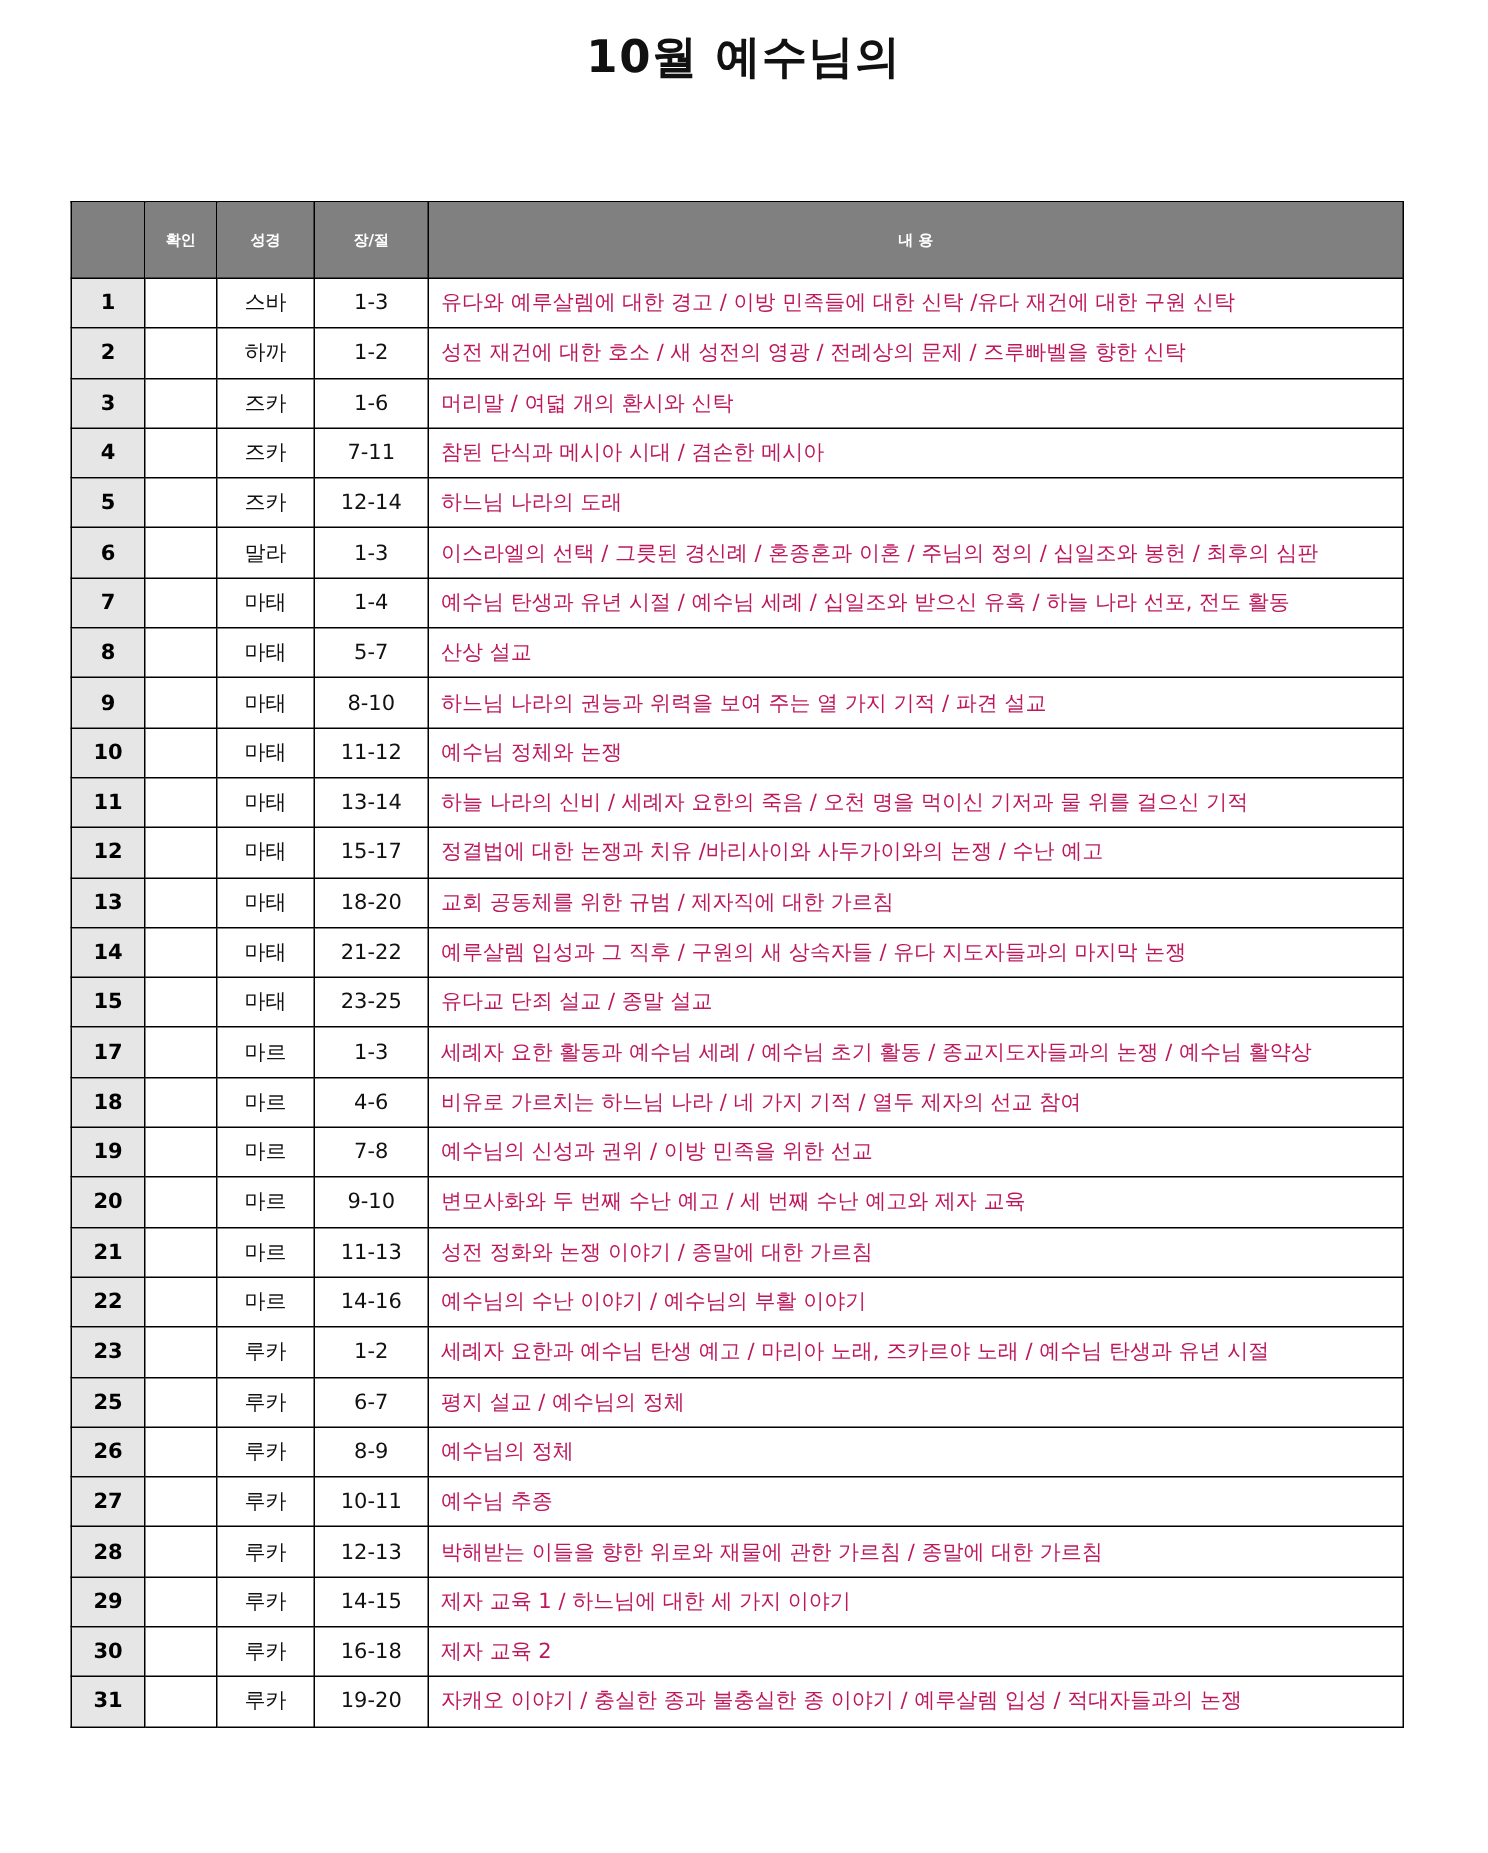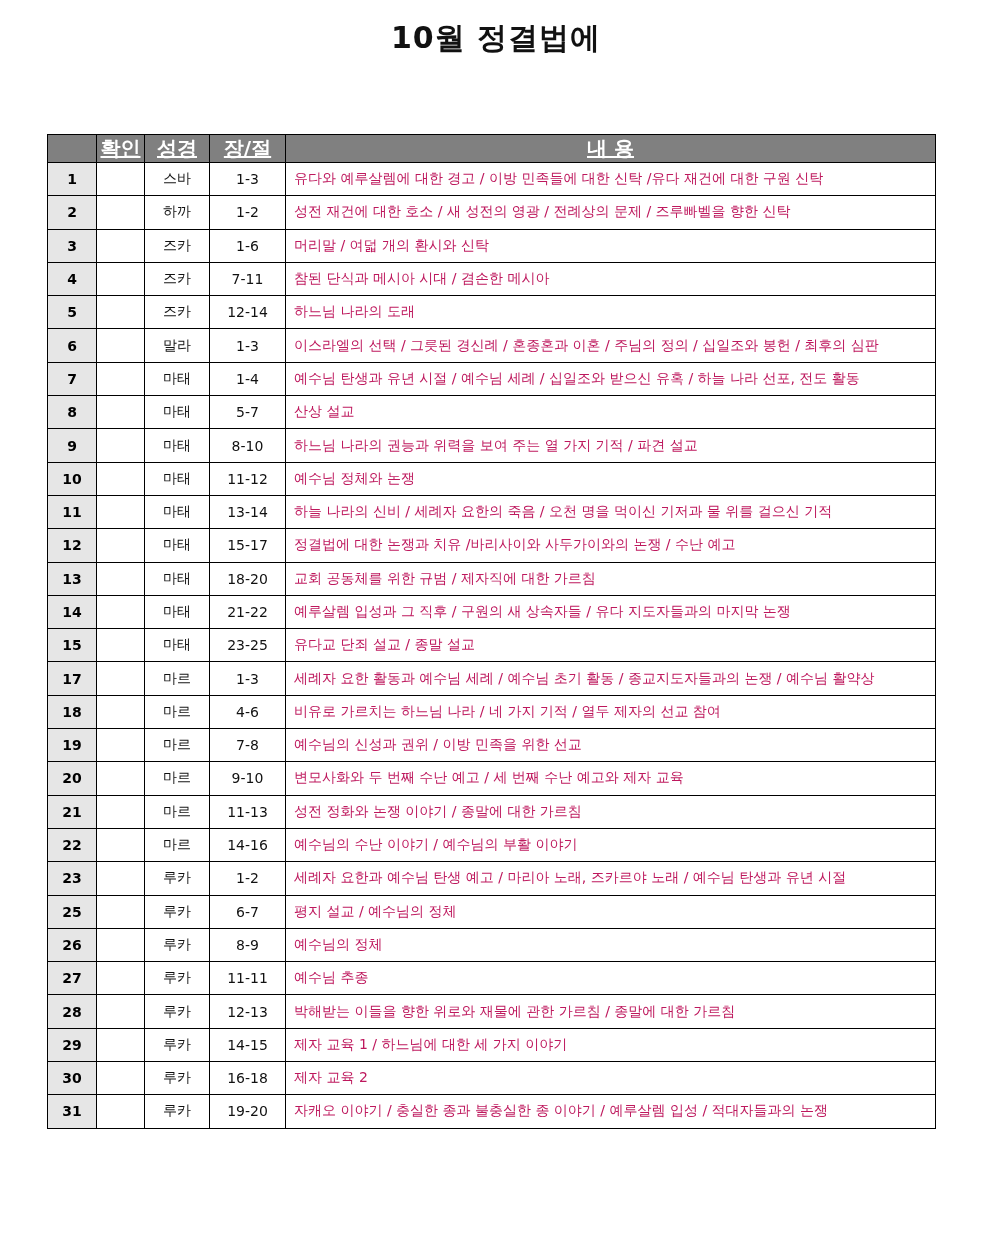--- a/index.html
+++ b/index.html
@@ -10,38 +10,37 @@
     font-size: 30px; font-weight: bold; letter-spacing: 1px; color: #111;
   }
   table.plan {
     position: absolute; left: 47px; top: 134px; width: 888px;
     border-collapse: collapse; table-layout: fixed;
   }
   table.plan th, table.plan td {
     border: 1px solid #000; height: 33.3px; font-size: 14px; white-space: nowrap; overflow: hidden;
   }
   table.plan thead th {
-    background: #808080; color: #ffffff; font-weight: bold; height: 20px; text-align: center;
-    font-size: 20px;
-    text-decoration: underline;
+    background: #808080; color: #ffffff; font-weight: bold; height: 51px; text-align: center;
+    font-size: 10px;
   }
   td.num { background: #e6e6e6; font-weight: bold; text-align: center; font-size: 14px; }
   td.chk { background: #fff; }
   td.book, td.ch { text-align: center; color: #111; }
   td.content { text-align: left; padding-left: 8px; color: #be185d; font-size: 13.5px; }
   col.c-num { width: 49px; }
   col.c-chk { width: 48px; }
   col.c-book { width: 65px; }
   col.c-ch { width: 76px; }
   col.c-content { width: 650px; }
 </style>
 </head>
 <body>
 
-<div class="title">10월  정결법에</div>
+<div class="title">10월  예수님의</div>
 
 <table class="plan">
   <colgroup>
     <col class="c-num">
       <col class="c-chk">
       <col class="c-book">
       <col class="c-ch">
       <col class="c-content">
   </colgroup>
   <thead>
@@ -219,21 +218,21 @@
         <td class="num">26</td>
         <td class="chk"></td>
         <td class="book">루카</td>
         <td class="ch">8-9</td>
         <td class="content">예수님의 정체</td>
       </tr>
       <tr>
         <td class="num">27</td>
         <td class="chk"></td>
         <td class="book">루카</td>
-        <td class="ch">11-11</td>
+        <td class="ch">10-11</td>
         <td class="content">예수님 추종</td>
       </tr>
       <tr>
         <td class="num">28</td>
         <td class="chk"></td>
         <td class="book">루카</td>
         <td class="ch">12-13</td>
         <td class="content">박해받는 이들을 향한 위로와 재물에 관한 가르침 / 종말에 대한 가르침</td>
       </tr>
       <tr>

